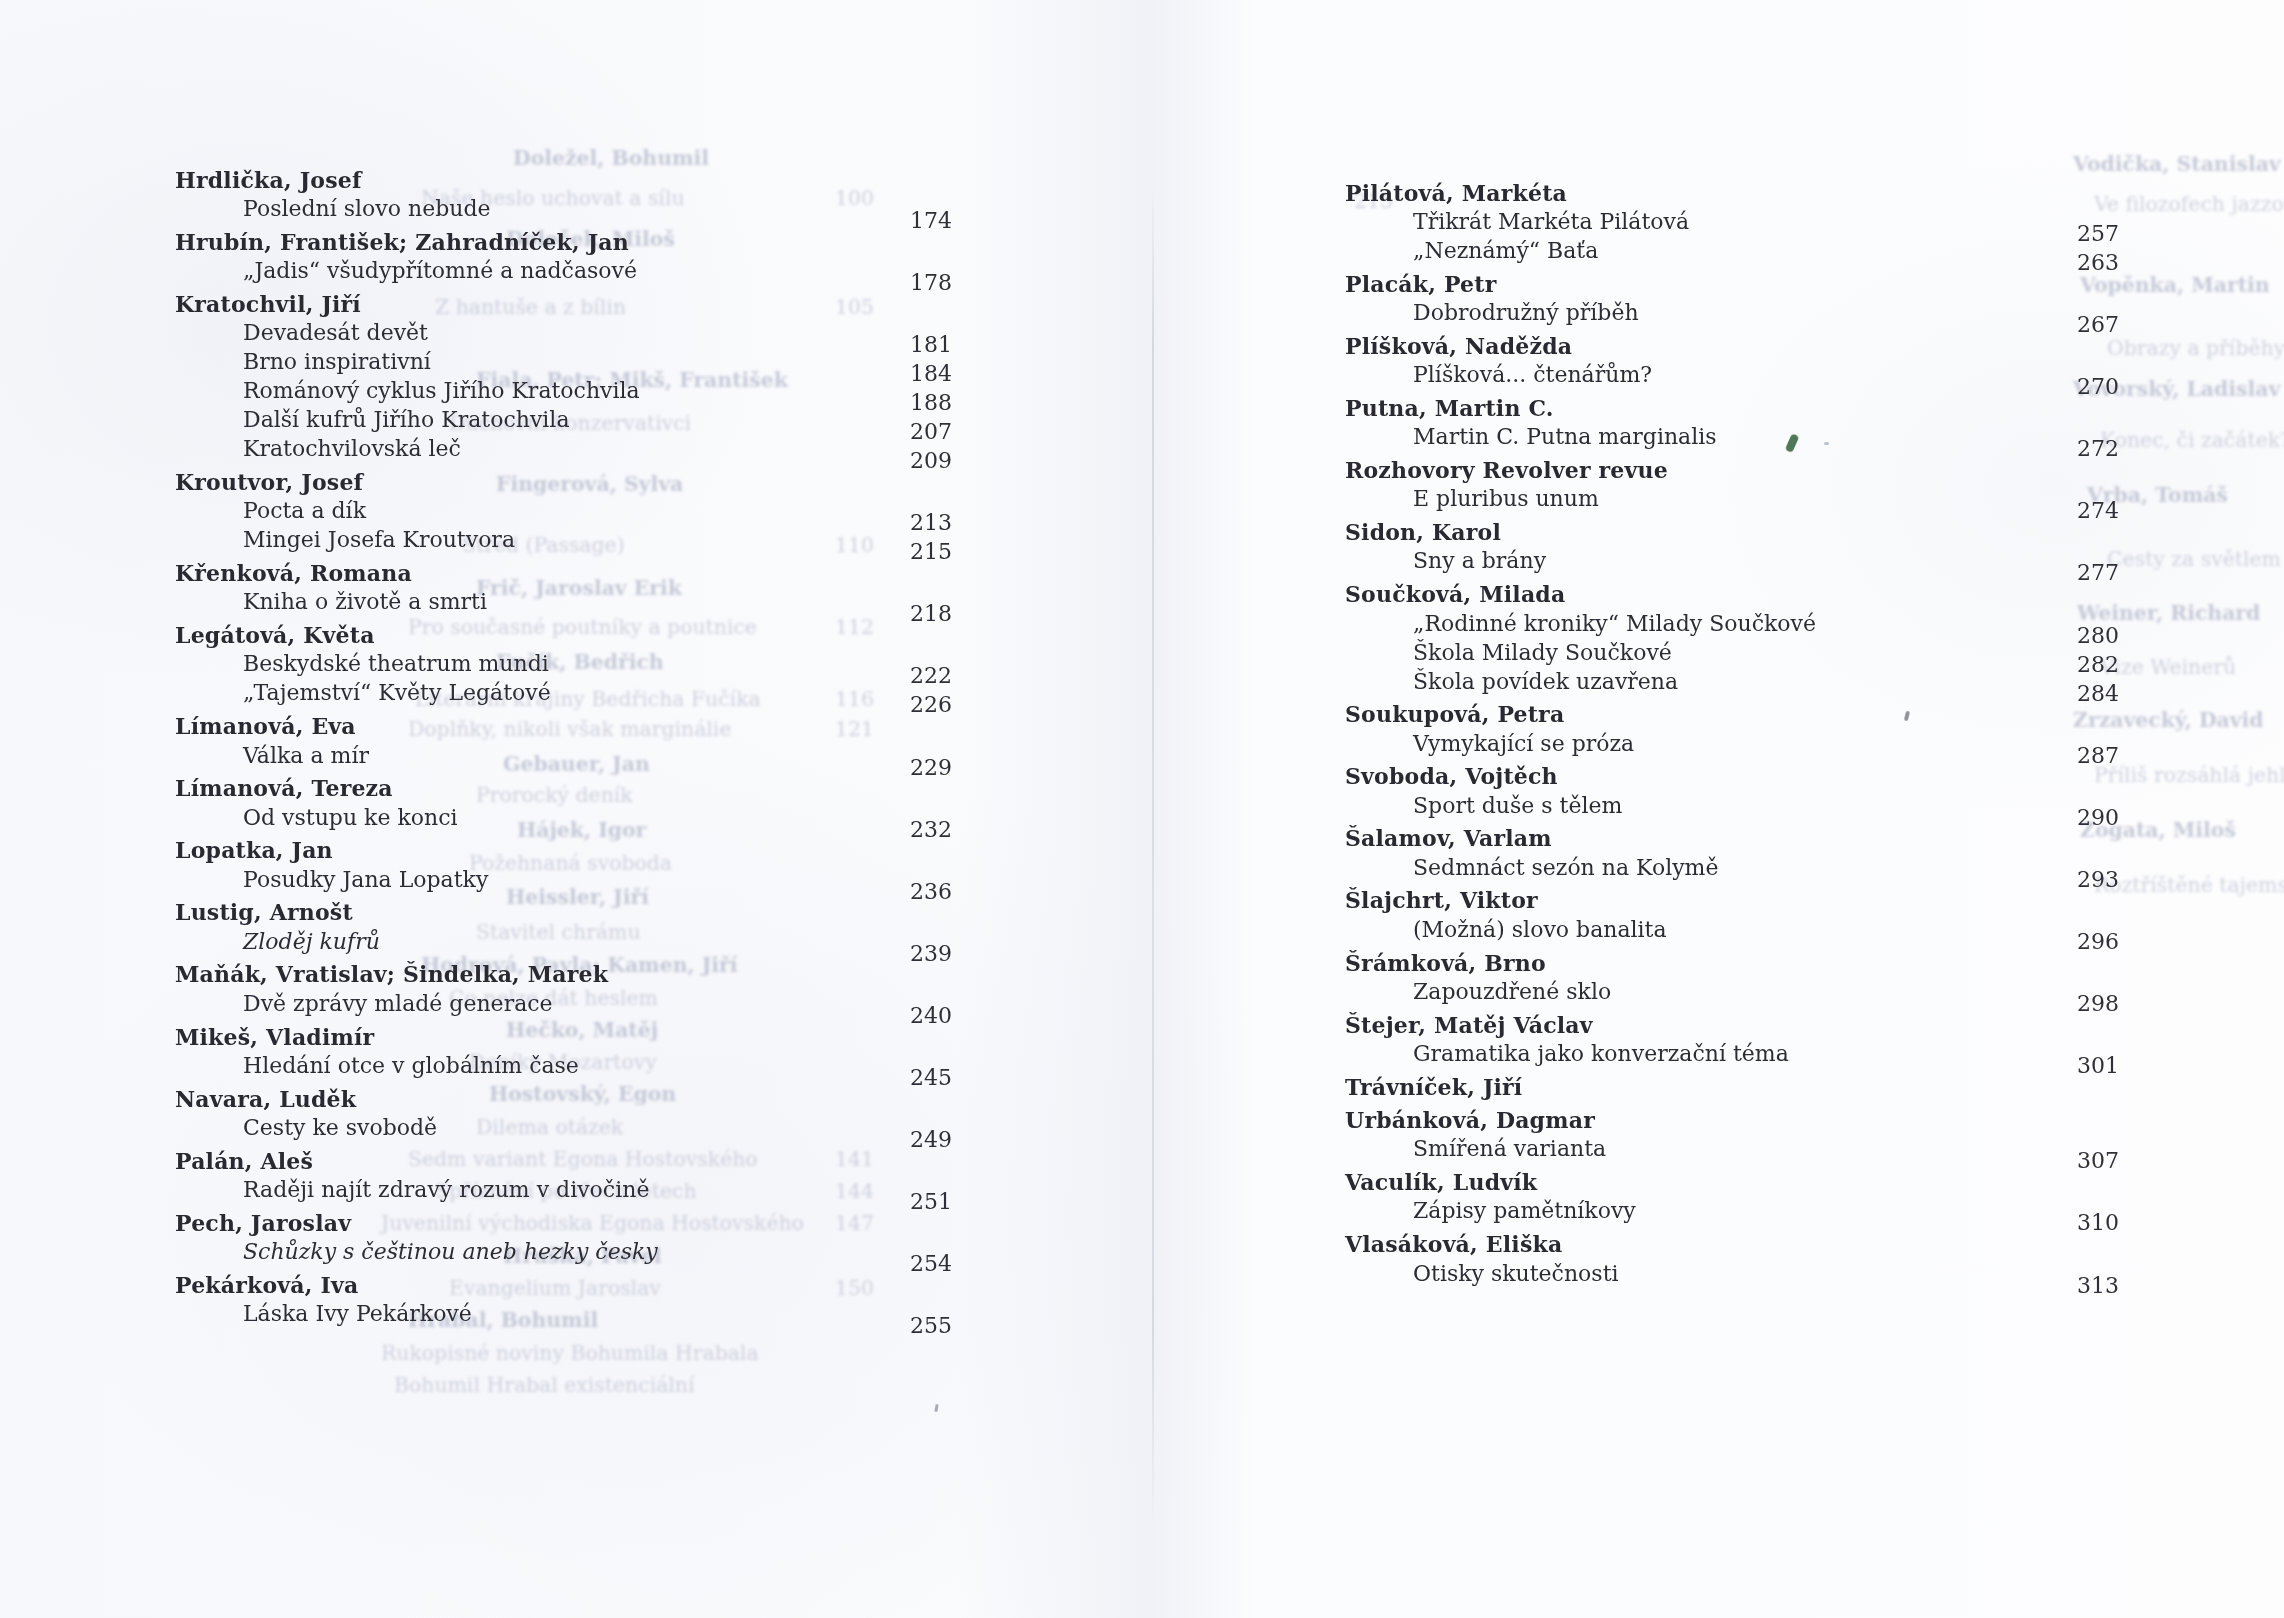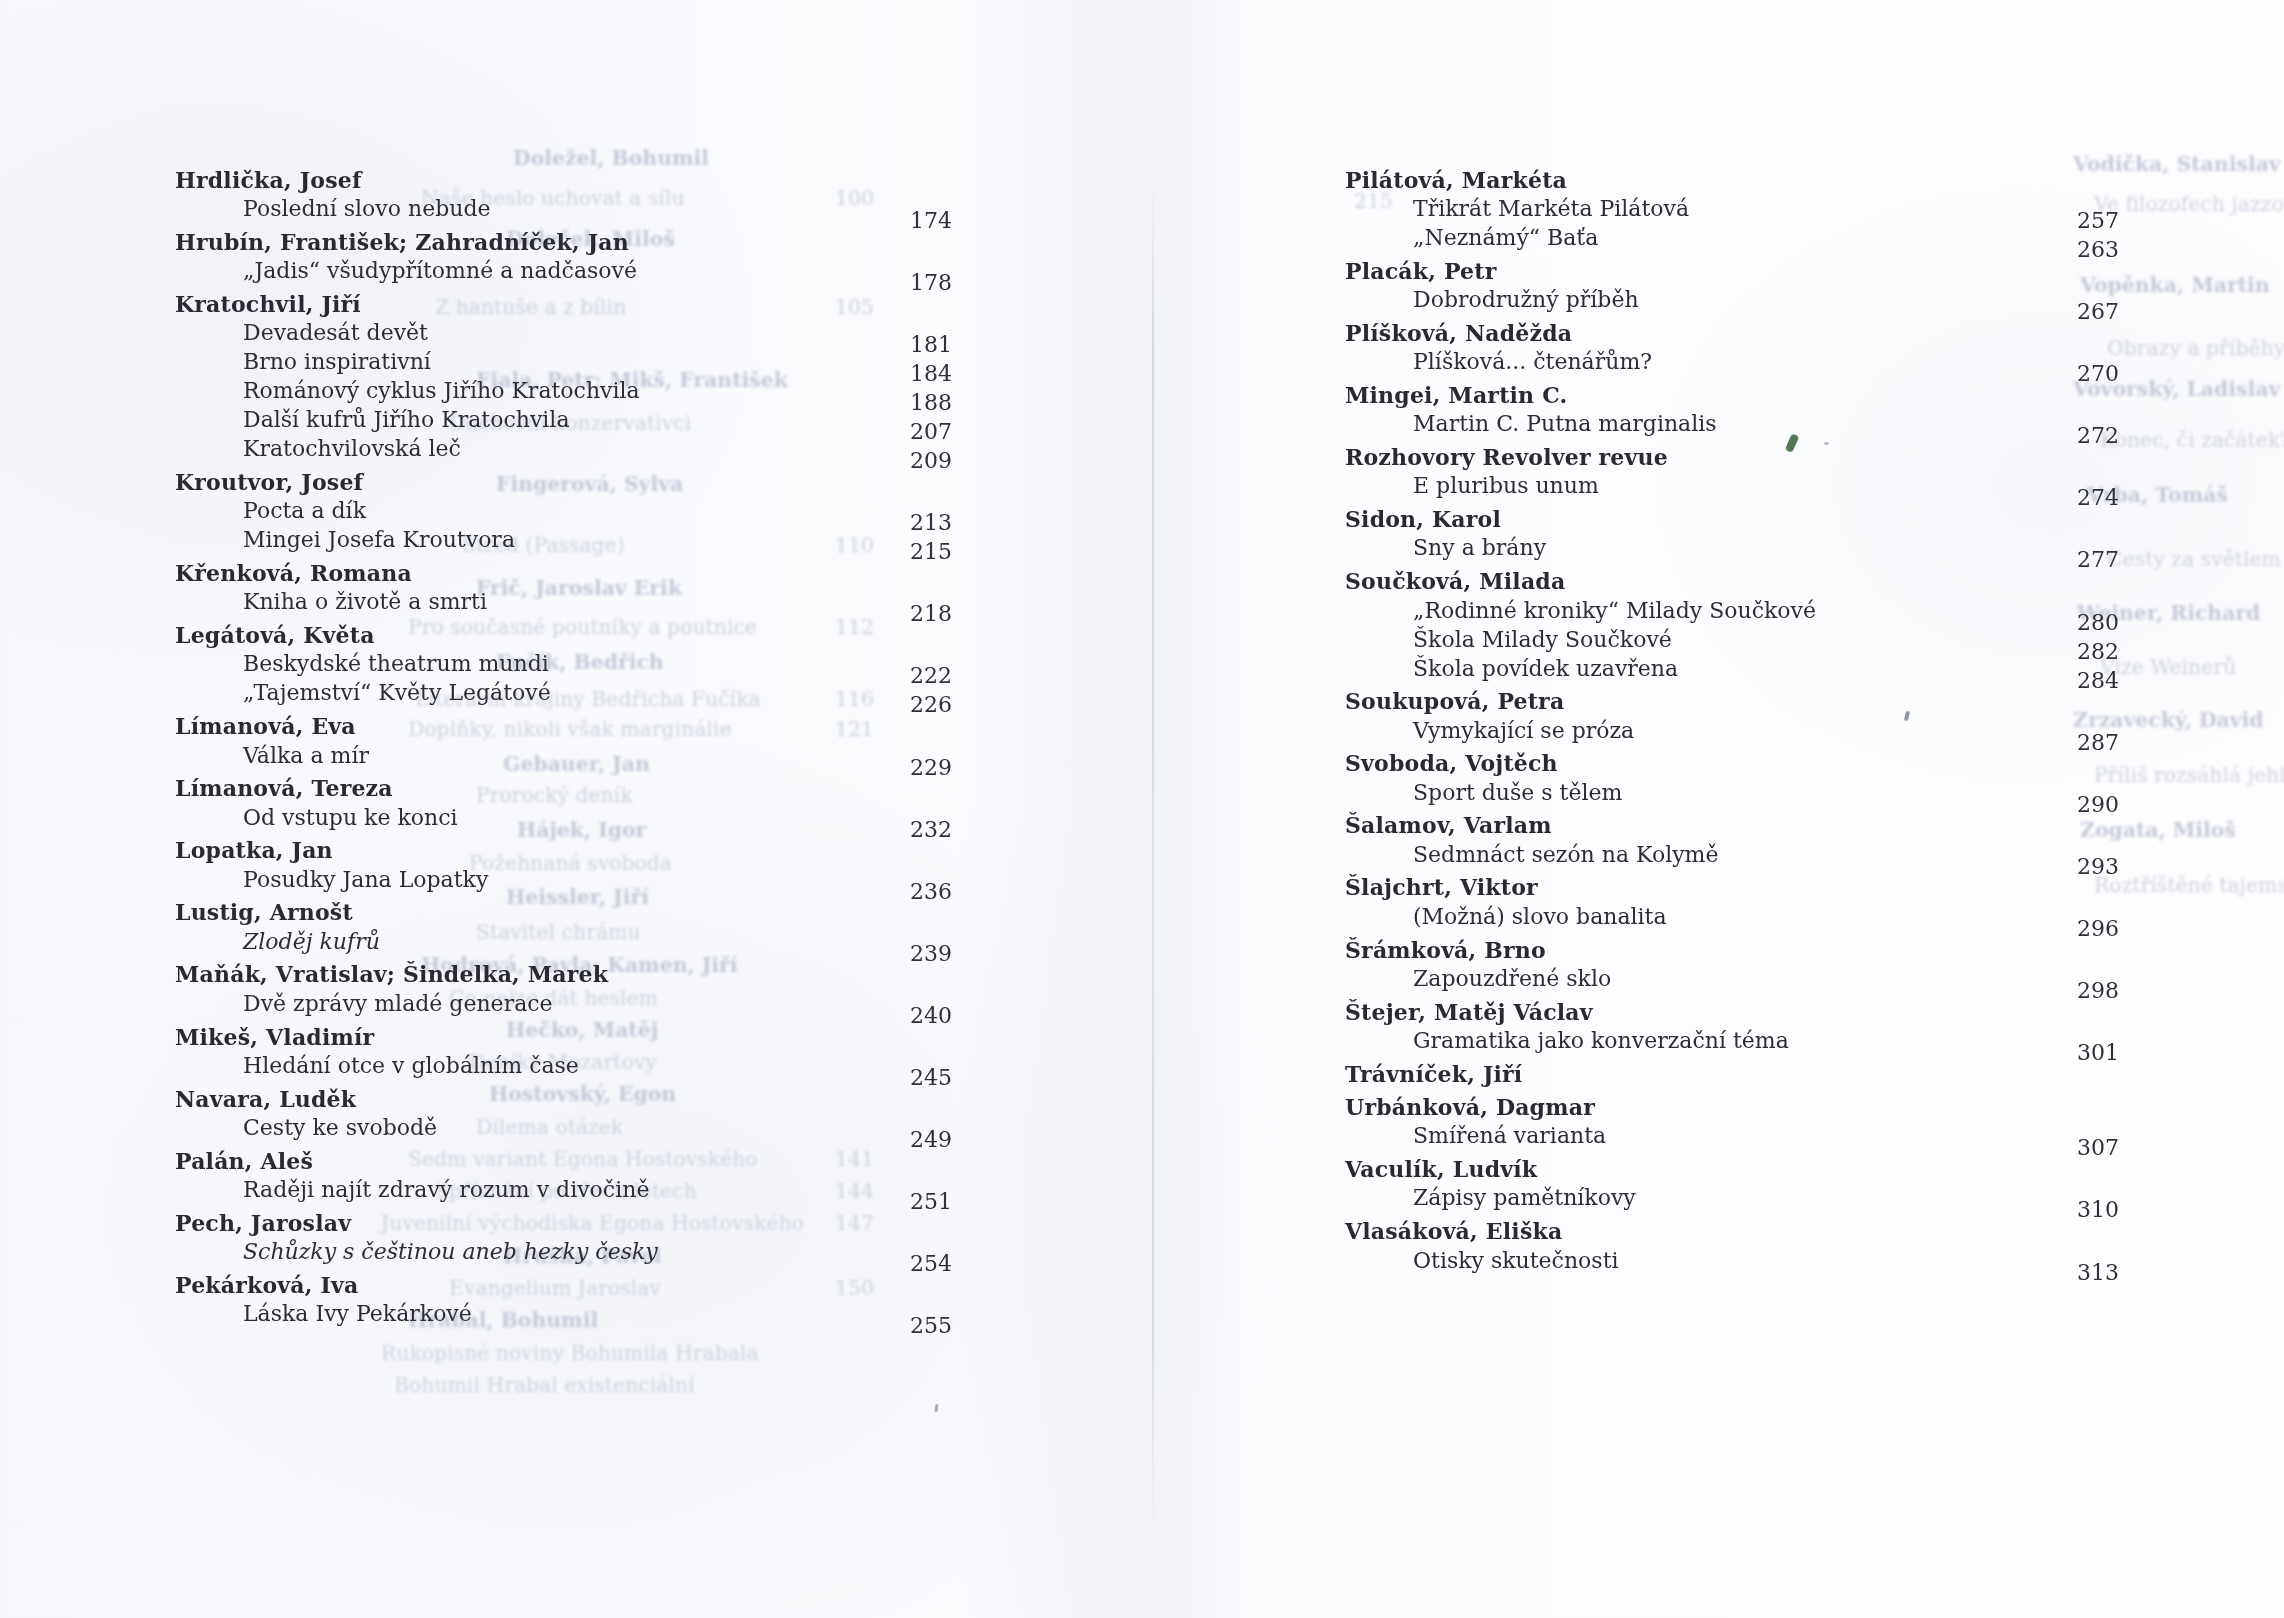--- a/index.html
+++ b/index.html
@@ -17,21 +17,21 @@
       radial-gradient(680px 544px at 90% 30%, rgba(240,242,247,0.5), rgba(240,242,247,0) 60%),
       linear-gradient(90deg, #f7f8fb 0%, #fafbfd 42%, #f1f2f7 50.4%, #fbfcfe 55%, #fdfdfe 100%);
   }
   .gutter-line {
     position: absolute; left: 1152px; top: 184px;
     width: 2px; height: 1346px;
     background: linear-gradient(180deg, rgba(205,208,218,0) 0%, rgba(205,208,218,0.75) 12%, rgba(205,208,218,0.55) 55%, rgba(205,208,218,0.7) 85%, rgba(205,208,218,0) 100%);
   }
   .entries { position: absolute; }
   #left-entries  { left: 175px;  top: 165px; width: 777px; }
-  #right-entries { left: 1345px; top: 165px; width: 774px; }
+  #right-entries { left: 1345px; top: 178px; width: 774px; }
   .row {
     height: 29px; display: flex; align-items: center;
     font-size: 22px; color: #2d2c34; white-space: nowrap;
   }
   .row.gap { margin-top: 4.1px; }
   .author-name { font-weight: bold; letter-spacing: 0.2px; color: #2a2931; }
   .row.work { padding-left: 68px; }
   .page-num { margin-left: auto; color: #302f37; margin-top: 24px; }
   .it { font-style: italic; text-align: center; }
   .ghost {
@@ -277,21 +277,21 @@
       <span class="page-num">267</span>
     </div>
     <div class="row author gap">
       <span class="author-name">Plíšková, Naděžda</span>
     </div>
     <div class="row work">
       <span class="work-title">Plíšková... čtenářům?</span>
       <span class="page-num">270</span>
     </div>
     <div class="row author gap">
-      <span class="author-name">Mingei, Martin C.</span>
+      <span class="author-name">Putna, Martin C.</span>
     </div>
     <div class="row work">
       <span class="work-title">Martin C. Putna marginalis</span>
       <span class="page-num">272</span>
     </div>
     <div class="row author gap">
       <span class="author-name">Rozhovory Revolver revue</span>
     </div>
     <div class="row work">
       <span class="work-title">E pluribus unum</span>

